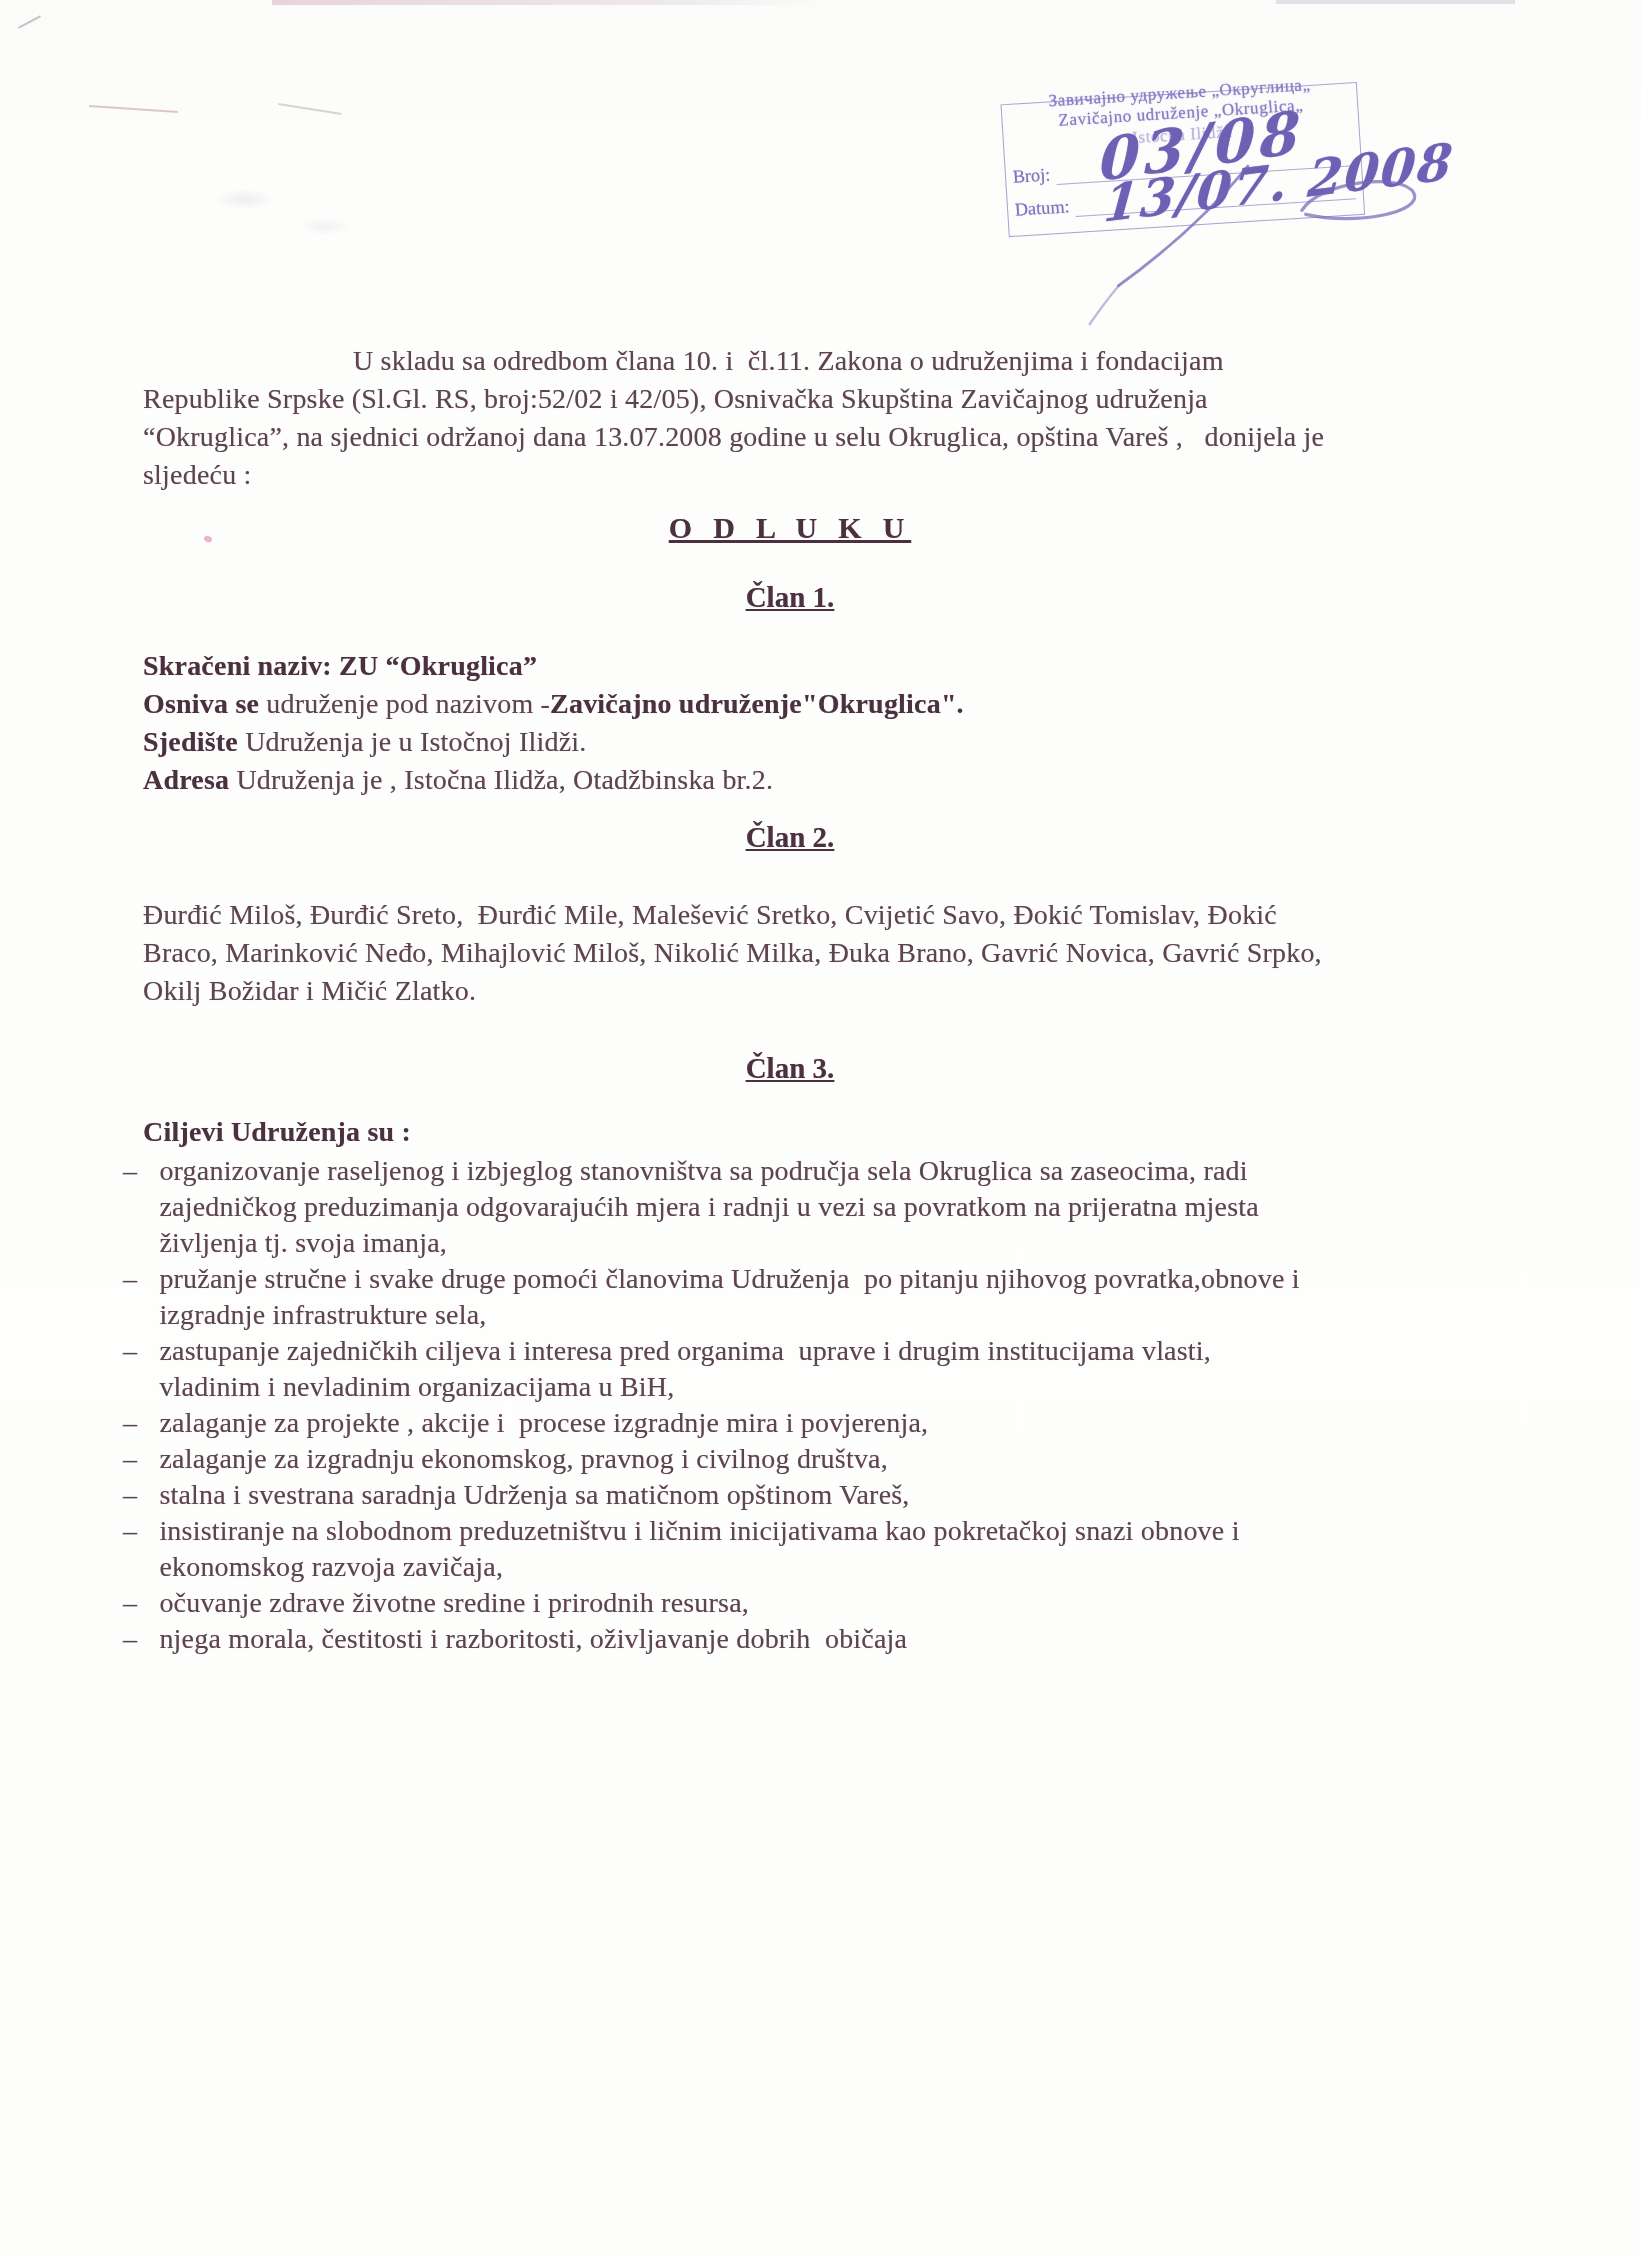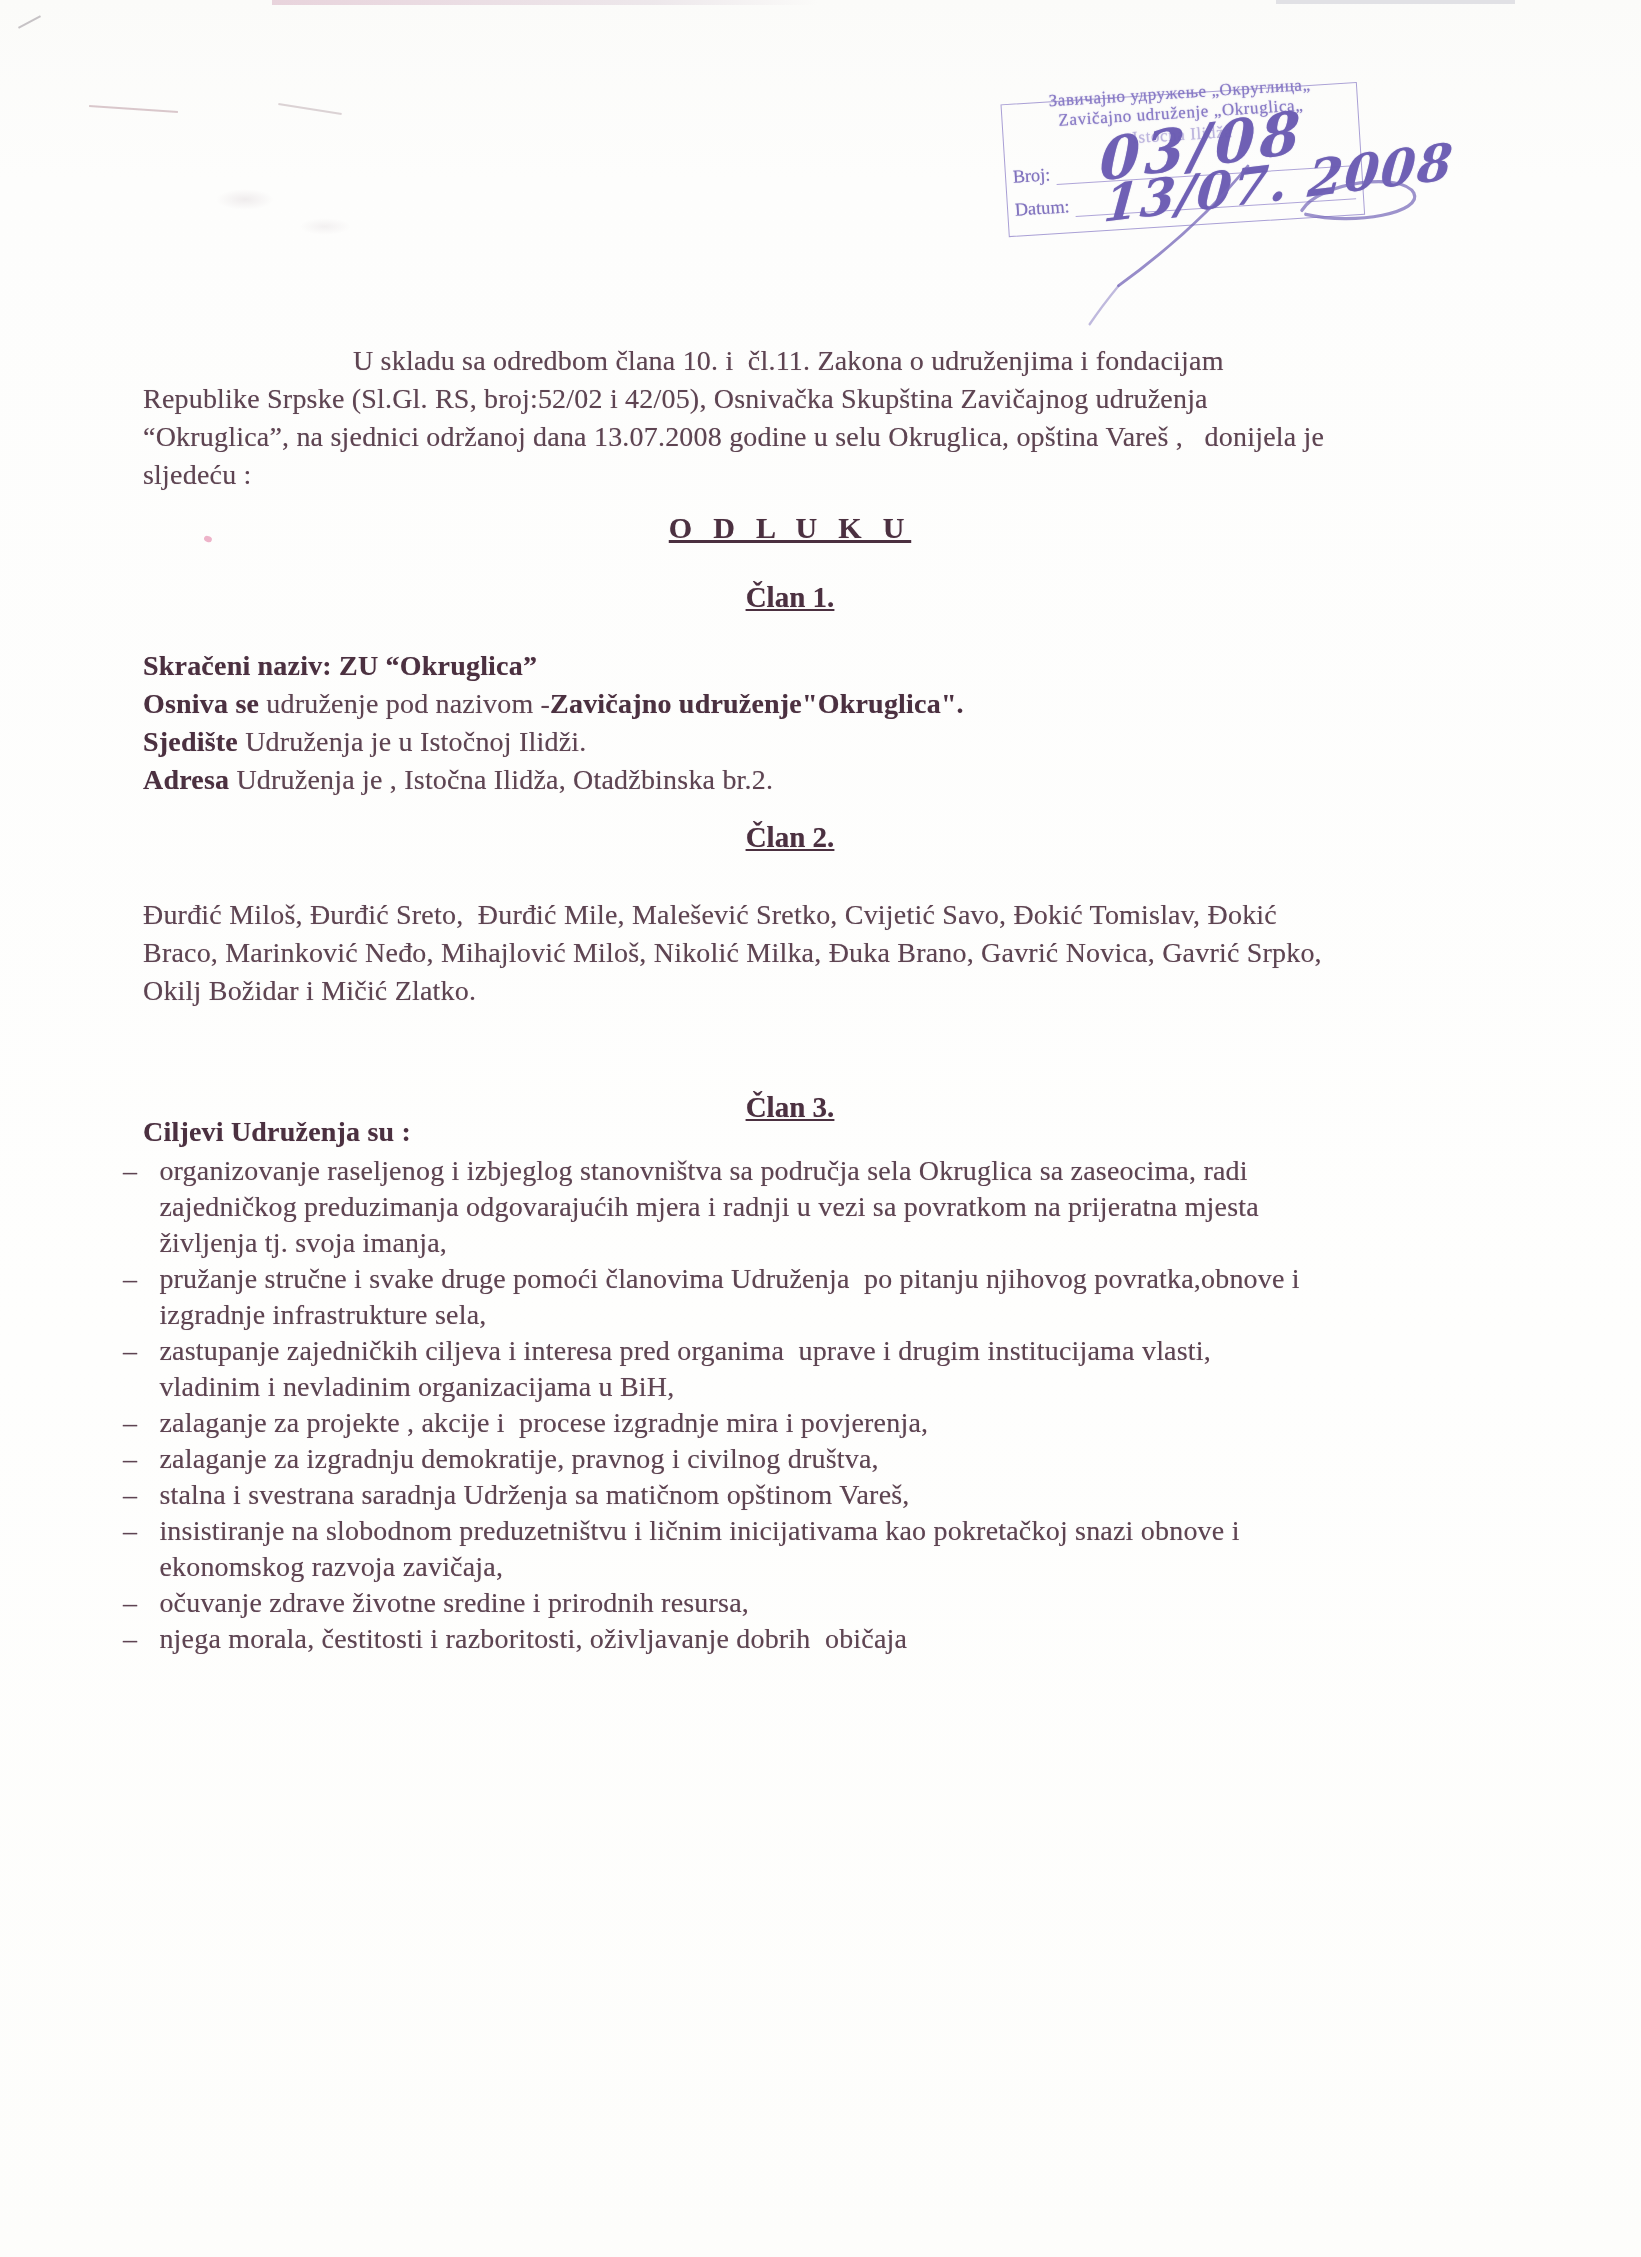--- a/index.html
+++ b/index.html
@@ -20,21 +20,21 @@
   .line{white-space:pre;}
   
   .abs{position:absolute;}
   .intro{top:342px;left:143px;width:1390px;}
   .intro .line:first-child{text-indent:210px;}
   .h-center{left:143px;width:1294px;text-align:center;font-weight:bold;color:#4b3040;
     text-shadow:0 0 0.7px rgba(75,48,64,.45);text-decoration:underline;}
   .h-odluku{top:511px;font-size:30px;letter-spacing:6.8px;}
   .h-clan1{top:581px;font-size:29px;}
   .h-clan2{top:821px;font-size:29px;}
-  .h-clan3{top:1052px;font-size:29px;margin-top:39px;}
+  .h-clan3{top:1052px;font-size:29px;}
   .clan1{top:647px;left:143px;width:1390px;}
   .clan2{top:896px;left:143px;width:1390px;}
   .ciljevi-head{top:1113px;left:143px;width:1390px;font-size:28px;line-height:38px;}
   .goals{top:1153px;left:143px;width:1392px;line-height:36px;}
   .goal{position:relative;padding-left:16.4px;}
   .goal .dash{position:absolute;left:-20px;top:0;color:#5e4452;}
   
   .stamp{position:absolute;left:1004px;top:81px;width:359px;height:147px;
     transform:rotate(-3.6deg);color:#8d7fc6;}
   .stamp-box{position:absolute;left:0;top:11.6px;width:355px;height:131px;
@@ -152,21 +152,21 @@
         <span class="dash">–</span>
         <div class="line">zastupanje zajedničkih ciljeva i interesa pred organima  uprave i drugim institucijama vlasti,</div>
         <div class="line">vladinim i nevladinim organizacijama u BiH,</div>
       </div>
       <div class="goal">
         <span class="dash">–</span>
         <div class="line">zalaganje za projekte , akcije i  procese izgradnje mira i povjerenja,</div>
       </div>
       <div class="goal">
         <span class="dash">–</span>
-        <div class="line">zalaganje za izgradnju demokratije, pravnog i civilnog društva,</div>
+        <div class="line">zalaganje za izgradnju ekonomskog, pravnog i civilnog društva,</div>
       </div>
       <div class="goal">
         <span class="dash">–</span>
         <div class="line">stalna i svestrana saradnja Udrženja sa matičnom opštinom Vareš,</div>
       </div>
       <div class="goal">
         <span class="dash">–</span>
         <div class="line">insistiranje na slobodnom preduzetništvu i ličnim inicijativama kao pokretačkoj snazi obnove i</div>
         <div class="line">ekonomskog razvoja zavičaja,</div>
       </div>

